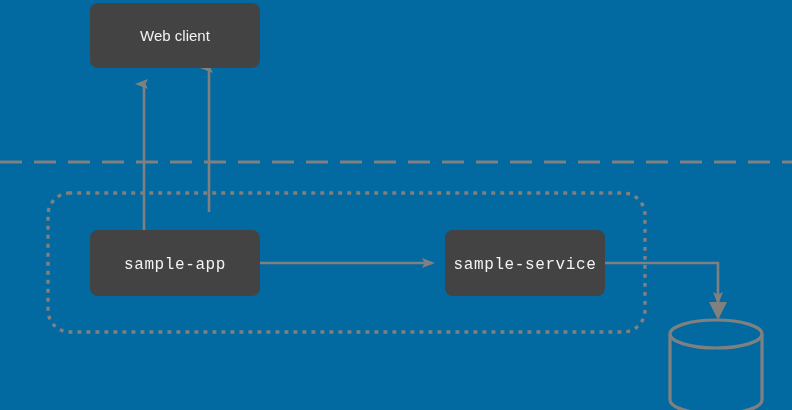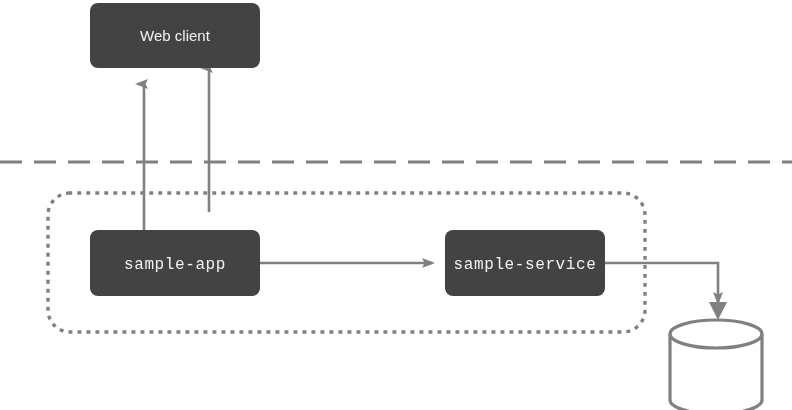--- a/index.html
+++ b/index.html
@@ -4,21 +4,21 @@
 <style>
   html, body {
     margin: 0;
     padding: 0;
     background: #000000;
   }
   #canvas {
     position: relative;
     width: 792px;
     height: 410px;
-    background: #ffffff;
+    background: #0369a1;
     overflow: hidden;
   }
   #diagram-svg {
     position: absolute;
     left: 0;
     top: 0;
     width: 792px;
     height: 410px;
     display: block;
   }

